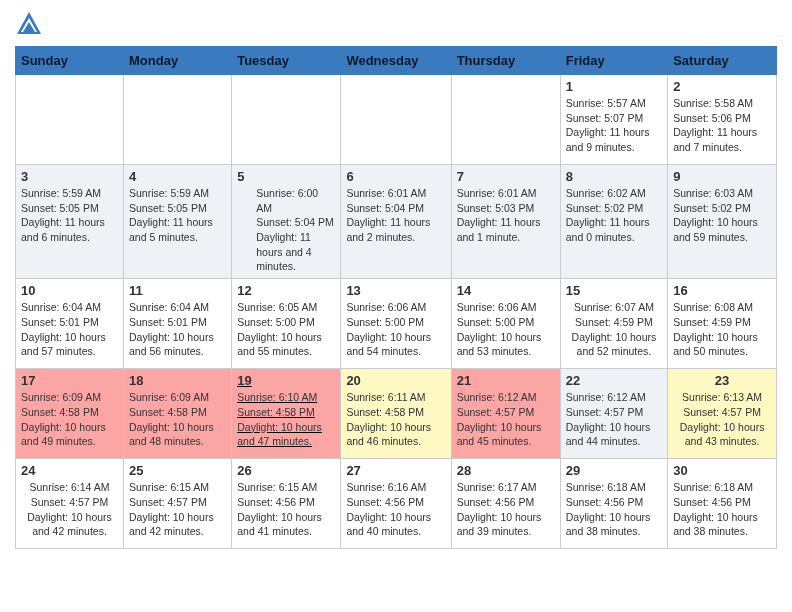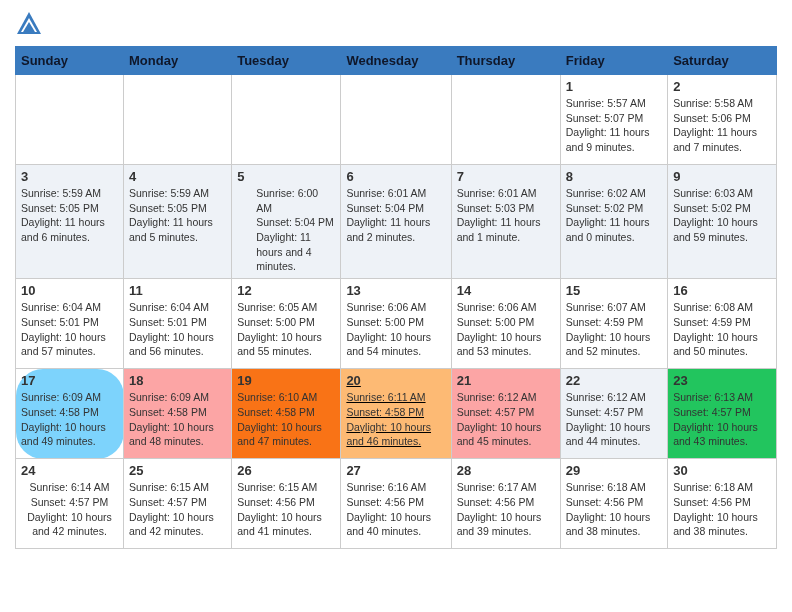--- a/index.html
+++ b/index.html
@@ -225,69 +225,69 @@
 Daylight: 10 hours and 54 minutes.</div>
           </td>
           <td>
             <span class="day-number">14</span>
             <div class="day-info" style="white-space: pre-line;">Sunrise: 6:06 AM
 Sunset: 5:00 PM
 Daylight: 10 hours and 53 minutes.</div>
           </td>
           <td>
             <span class="day-number">15</span>
-            <div class="day-info" style="white-space: pre-line;">Sunrise: 6:07 AM
+            <div class="day-info" style="white-space: pre-line; text-align: center;">Sunrise: 6:07 AM
 Sunset: 4:59 PM
 Daylight: 10 hours and 52 minutes.</div>
           </td>
           <td>
             <span class="day-number">16</span>
             <div class="day-info" style="white-space: pre-line;">Sunrise: 6:08 AM
 Sunset: 4:59 PM
 Daylight: 10 hours and 50 minutes.</div>
           </td>
         </tr>
         <tr>
-          <td style="background: #7dd3fc; border-radius: 27px;">
+          <td style="background: #fca5a5;">
             <span class="day-number">17</span>
             <div class="day-info" style="white-space: pre-line;">Sunrise: 6:09 AM
 Sunset: 4:58 PM
 Daylight: 10 hours and 49 minutes.</div>
           </td>
           <td style="background: #fca5a5;">
             <span class="day-number">18</span>
             <div class="day-info" style="white-space: pre-line;">Sunrise: 6:09 AM
 Sunset: 4:58 PM
 Daylight: 10 hours and 48 minutes.</div>
           </td>
-          <td style="background: #f97316;">
+          <td style="background: #fca5a5; text-decoration: underline;">
             <span class="day-number">19</span>
             <div class="day-info" style="white-space: pre-line;">Sunrise: 6:10 AM
 Sunset: 4:58 PM
 Daylight: 10 hours and 47 minutes.</div>
           </td>
-          <td style="background: #fdba74; text-decoration: underline;">
+          <td style="background: #fef9c3;">
             <span class="day-number">20</span>
             <div class="day-info" style="white-space: pre-line;">Sunrise: 6:11 AM
 Sunset: 4:58 PM
 Daylight: 10 hours and 46 minutes.</div>
           </td>
           <td style="background: #fca5a5;">
             <span class="day-number">21</span>
             <div class="day-info" style="white-space: pre-line;">Sunrise: 6:12 AM
 Sunset: 4:57 PM
 Daylight: 10 hours and 45 minutes.</div>
           </td>
           <td style="background: rgb(238, 242, 247);">
             <span class="day-number">22</span>
             <div class="day-info" style="white-space: pre-line;">Sunrise: 6:12 AM
 Sunset: 4:57 PM
 Daylight: 10 hours and 44 minutes.</div>
           </td>
-          <td style="background: #22c55e;">
+          <td style="background: #fef9c3; text-align: center;">
             <span class="day-number">23</span>
             <div class="day-info" style="white-space: pre-line;">Sunrise: 6:13 AM
 Sunset: 4:57 PM
 Daylight: 10 hours and 43 minutes.</div>
           </td>
         </tr>
         <tr>
           <td>
             <span class="day-number">24</span>
             <div class="day-info" style="white-space: pre-line; text-align: center;">Sunrise: 6:14 AM

